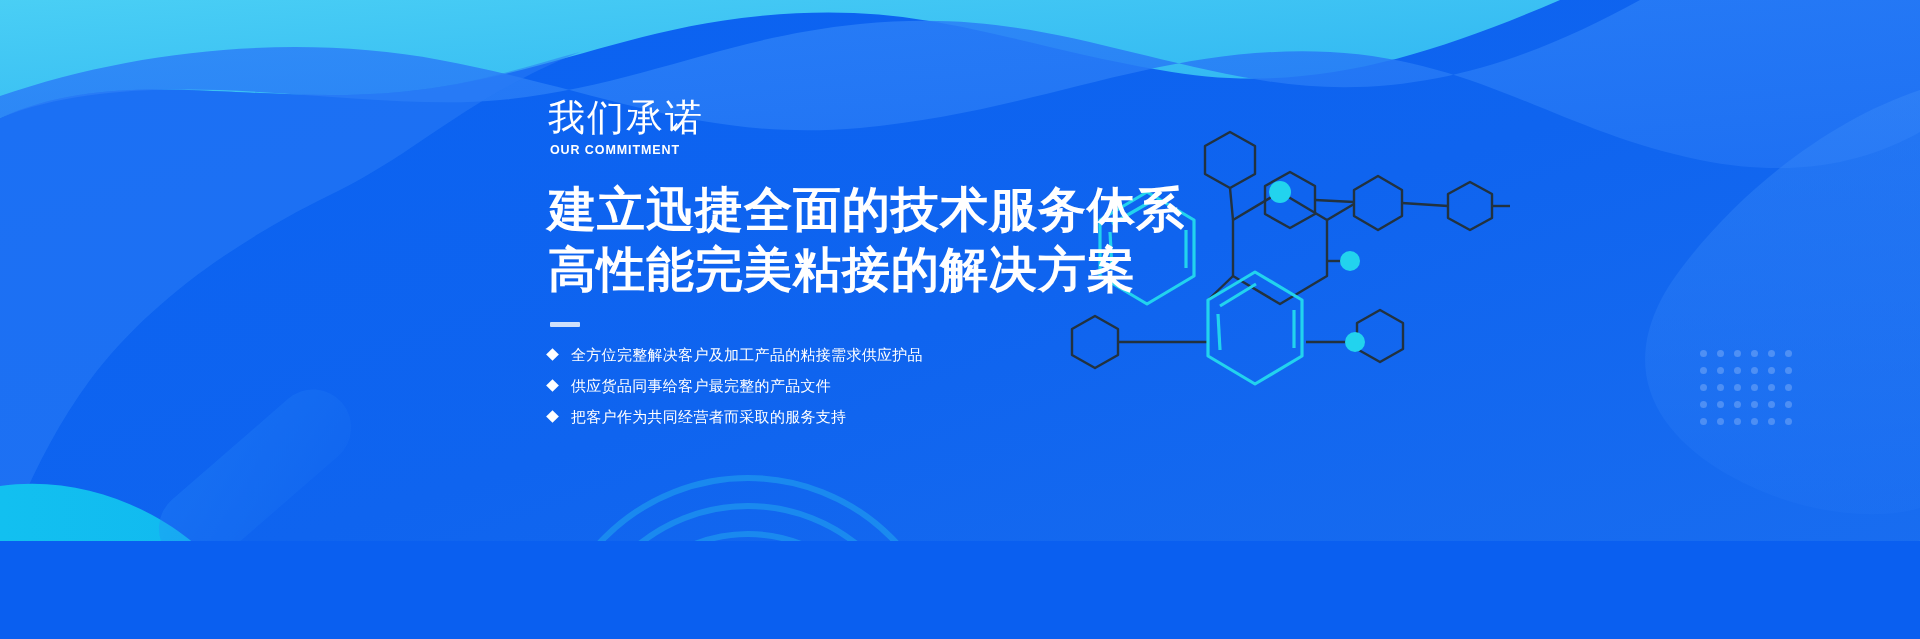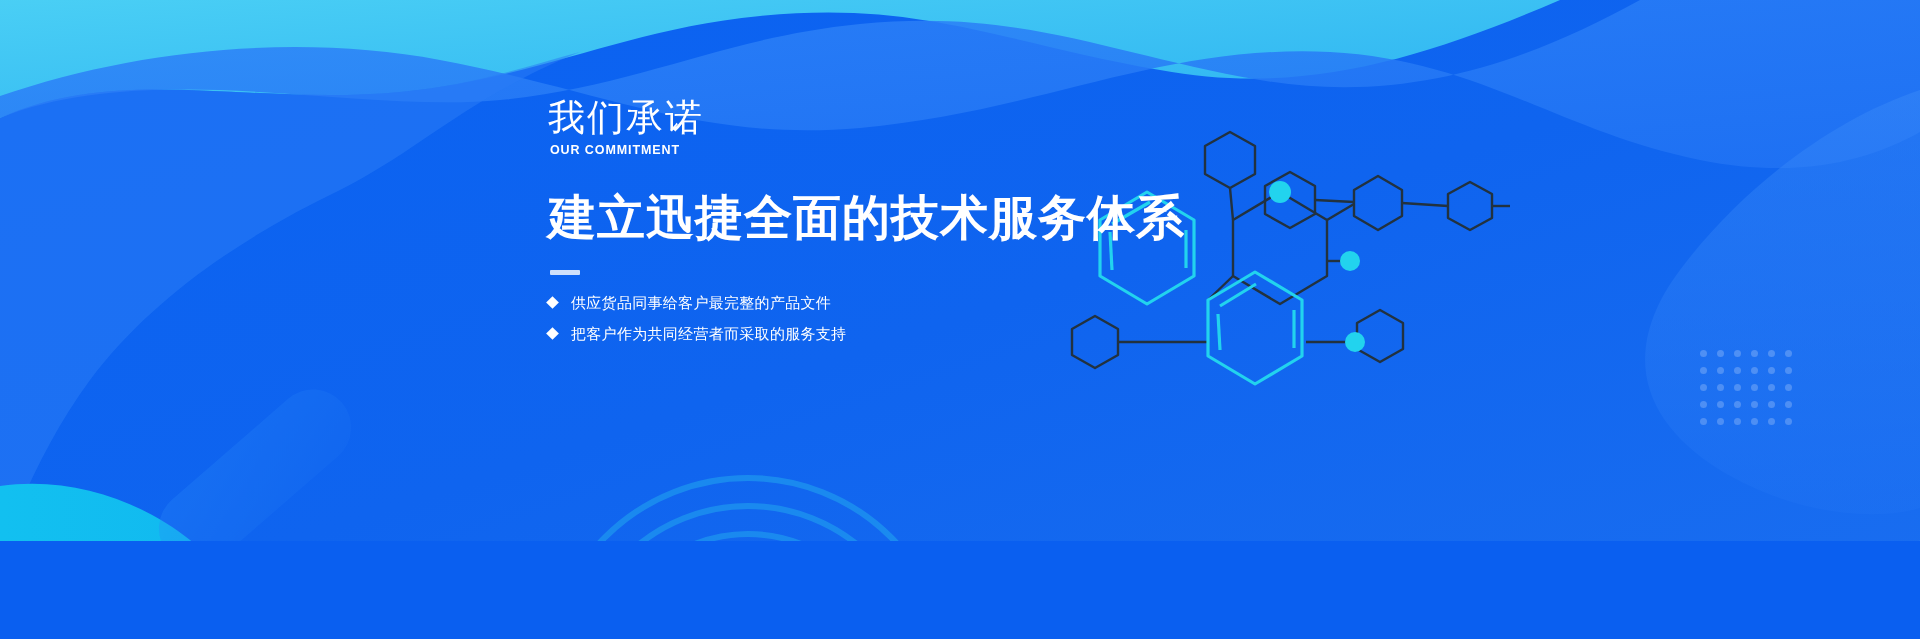--- a/index.html
+++ b/index.html
@@ -40,21 +40,21 @@
     color: #ffffff;
     font-size: 12.5px;
     line-height: 16px;
     letter-spacing: 0.9px;
     font-weight: 700;
     margin: 2px 0 0 2px;
     white-space: nowrap;
   }
 
   .headline {
-    margin: 30px 0 0 0;
+    margin: 22px 0 0 0;
   }
   .headline-line {
     color: #ffffff;
     font-size: 48px;
     line-height: 60px;
     font-weight: 700;
     letter-spacing: 1px;
     white-space: nowrap;
     margin: 0;
   }
@@ -287,25 +287,30 @@
 
   <div class="plus-mark"></div>
 
   <div class="content">
 
     <div class="eyebrow-cn">我们承诺</div>
     <div class="eyebrow-en">OUR COMMITMENT</div>
 
     <div class="headline">
       <div class="headline-line">建立迅捷全面的技术服务体系</div>
+      <div class="headline-line">高性能完美粘接的解决方案</div>
     </div>
 
     <div class="divider"></div>
 
     <ul class="bullets">
+      <li class="bullet">
+        <span class="bullet-marker"></span>
+        <span>全方位完整解决客户及加工产品的粘接需求供应护品</span>
+      </li>
       <li class="bullet">
         <span class="bullet-marker"></span>
         <span>供应货品同事给客户最完整的产品文件</span>
       </li>
       <li class="bullet">
         <span class="bullet-marker"></span>
         <span>把客户作为共同经营者而采取的服务支持</span>
       </li>
     </ul>
 

